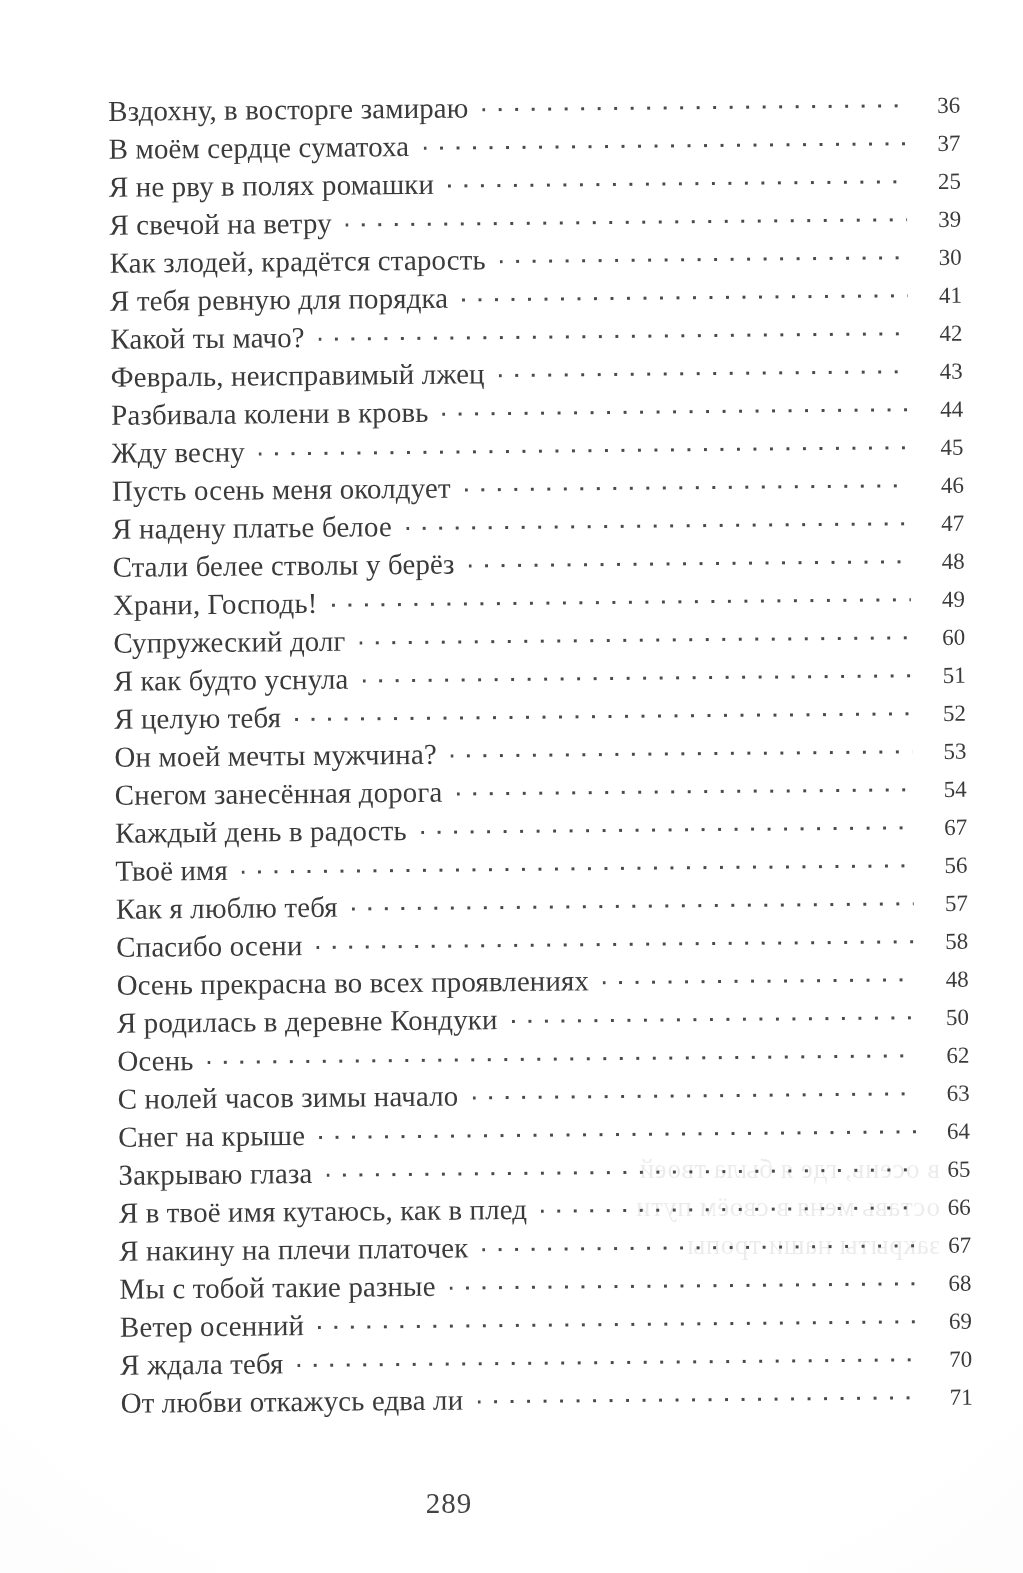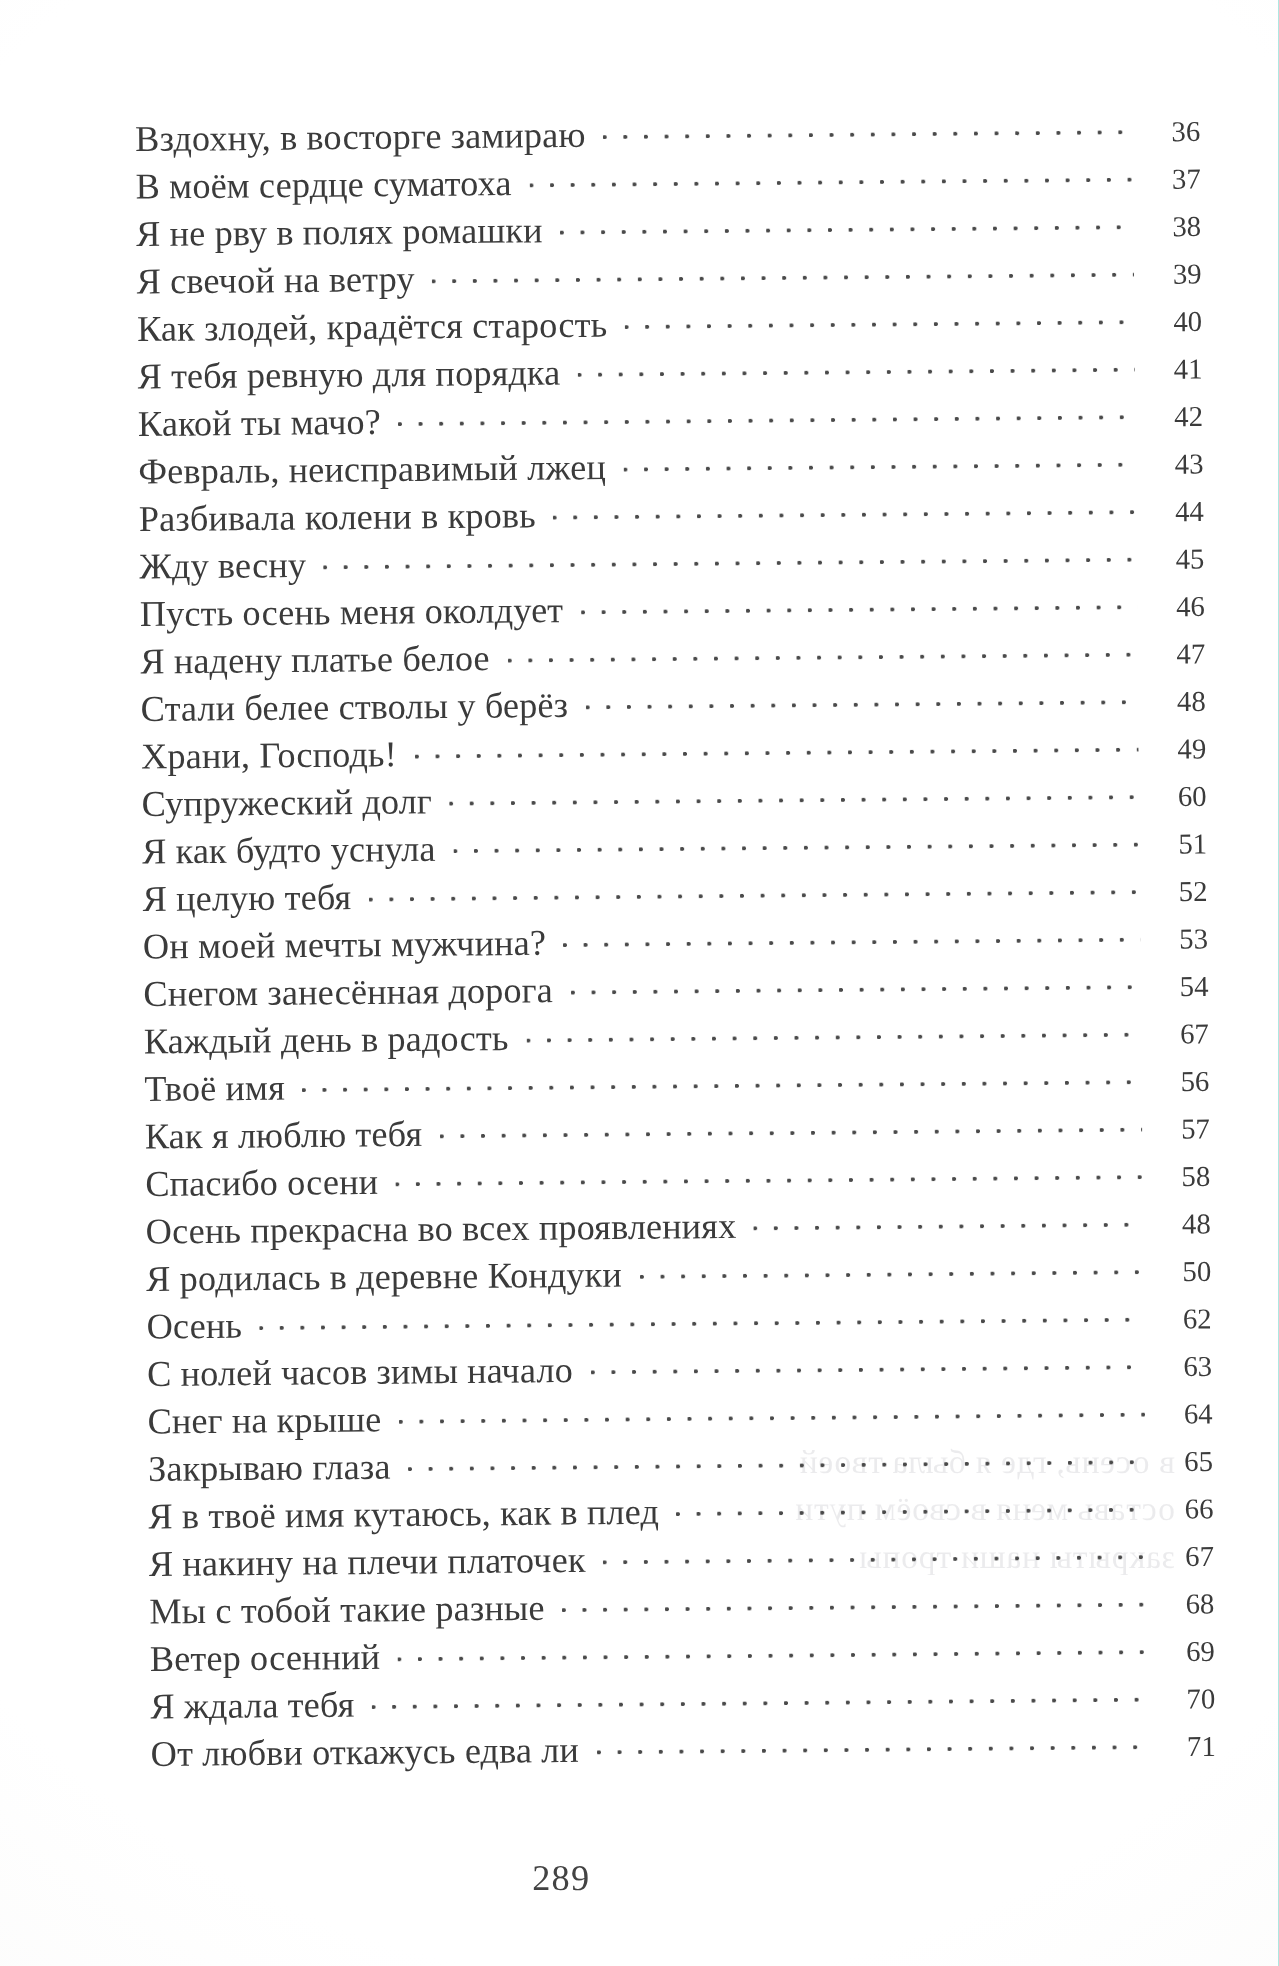--- a/index.html
+++ b/index.html
@@ -5,21 +5,21 @@
   html, body {
     margin: 0;
     padding: 0;
     background: #ffffff;
   }
 
   #page {
     position: relative;
     width: 1023px;
     height: 1573px;
-    background: #14b8a6;
+    background: #84cc16;
     overflow: hidden;
     font-family: "Liberation Serif", "DejaVu Serif", serif;
     text-decoration: underline;
   }
 
   
   #paper-tone {
     position: absolute;
     inset: 0;
     background:
@@ -133,31 +133,31 @@
         <span class="toc-page">36</span>
       </div>
       <div class="toc-row">
         <span class="toc-title">В моём сердце суматоха</span>
         <span class="toc-leader"></span>
         <span class="toc-page">37</span>
       </div>
       <div class="toc-row">
         <span class="toc-title">Я не рву в полях ромашки</span>
         <span class="toc-leader"></span>
-        <span class="toc-page">38</span>
+        <span class="toc-page">25</span>
       </div>
       <div class="toc-row">
         <span class="toc-title">Я свечой на ветру</span>
         <span class="toc-leader"></span>
         <span class="toc-page">39</span>
       </div>
       <div class="toc-row">
         <span class="toc-title">Как злодей, крадётся старость</span>
         <span class="toc-leader"></span>
-        <span class="toc-page">40</span>
+        <span class="toc-page">30</span>
       </div>
       <div class="toc-row">
         <span class="toc-title">Я тебя ревную для порядка</span>
         <span class="toc-leader"></span>
         <span class="toc-page">41</span>
       </div>
       <div class="toc-row">
         <span class="toc-title">Какой ты мачо?</span>
         <span class="toc-leader"></span>
         <span class="toc-page">42</span>

